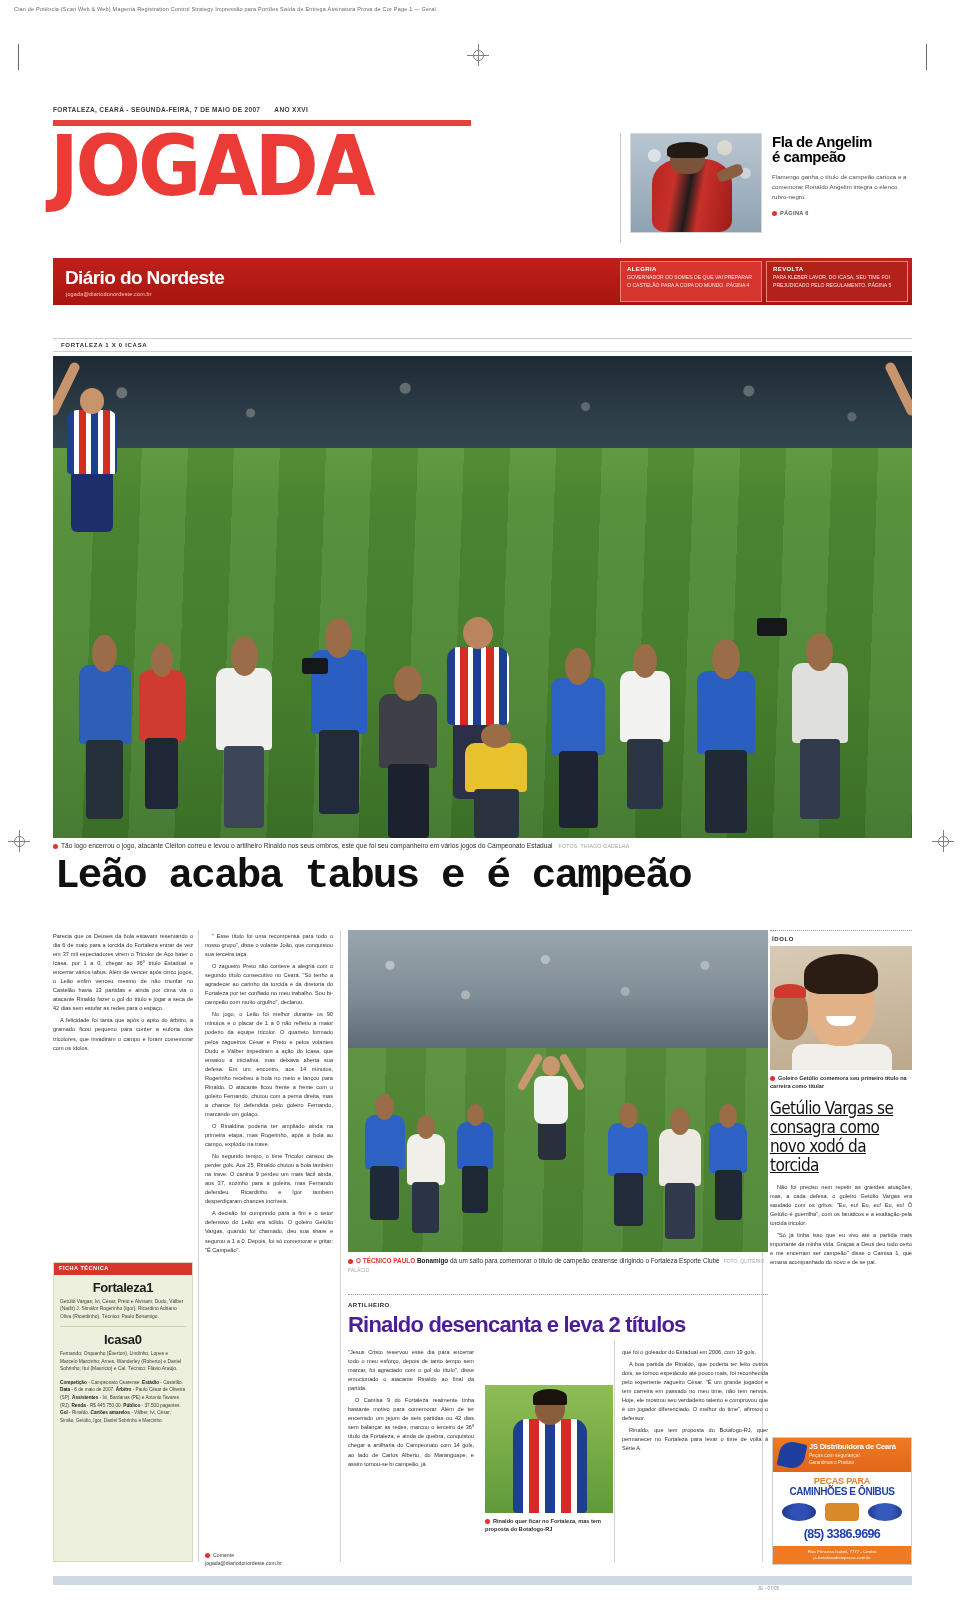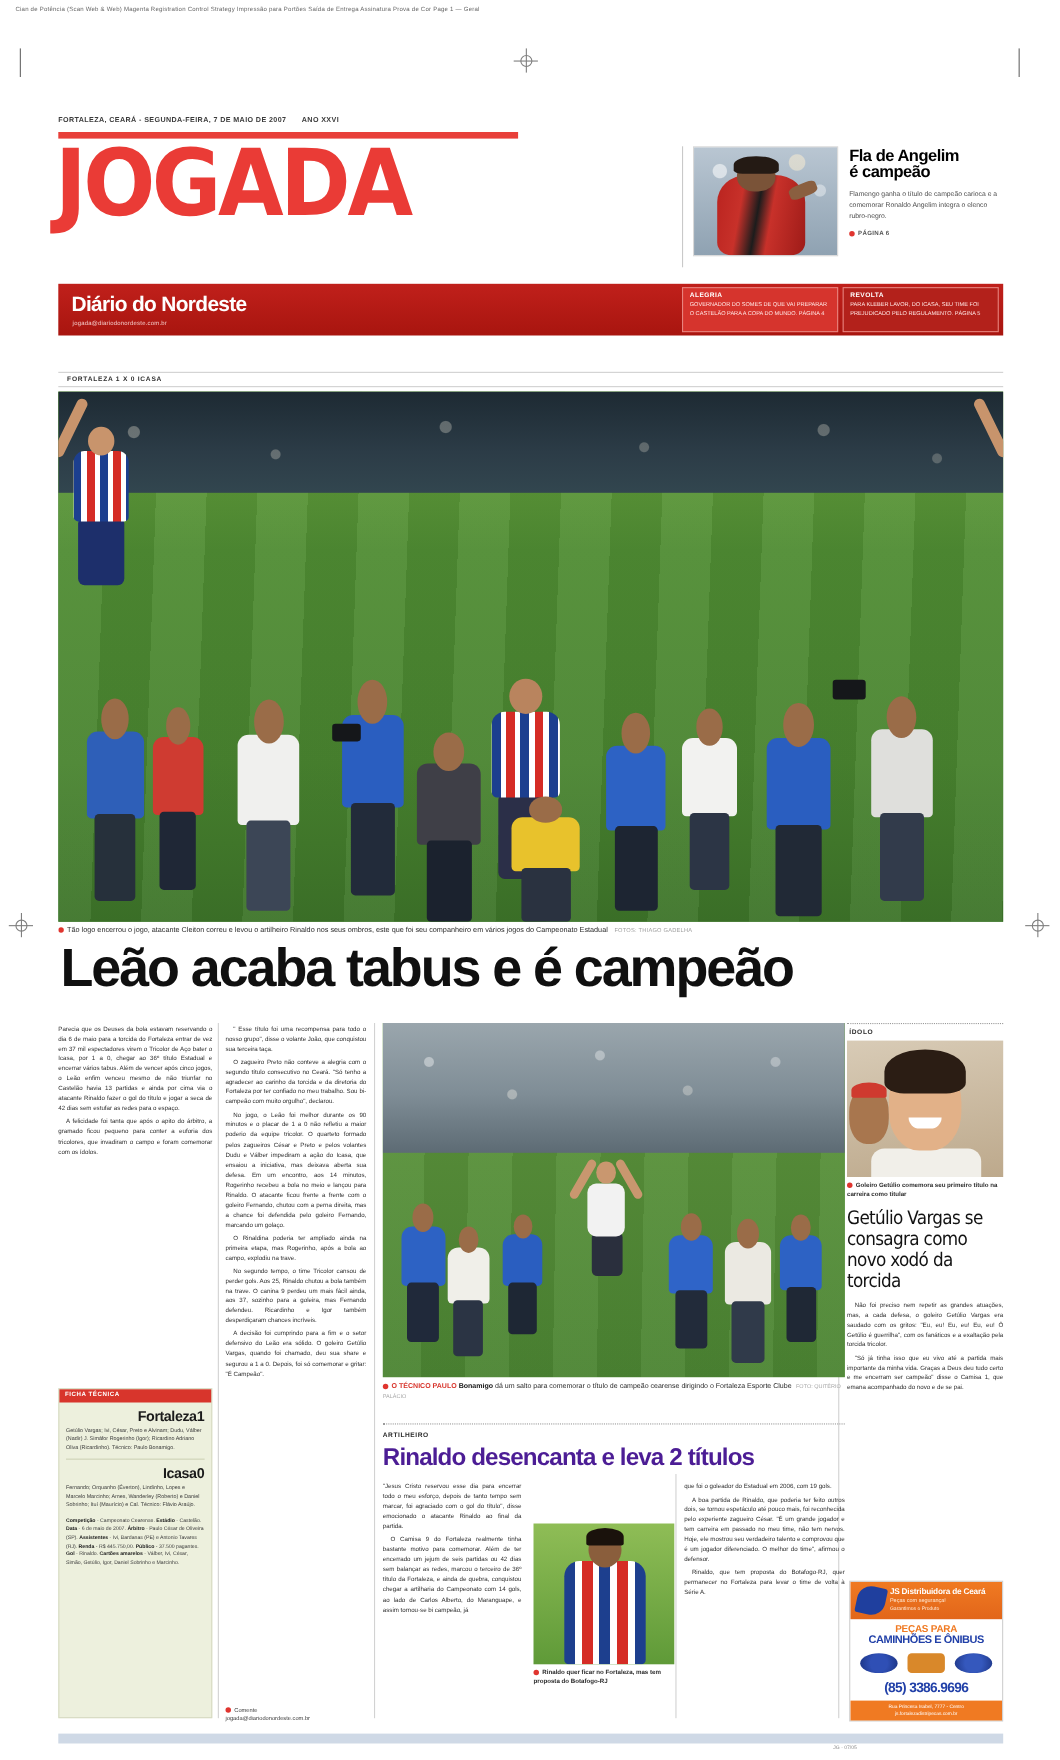--- a/index.html
+++ b/index.html
@@ -174,22 +174,22 @@
 
   .hero-caption {
     position:absolute; left:53px; top:842px; width:859px; font-size:6.6px;
     color:#2d2d2d; line-height:1.3; white-space:nowrap; overflow:hidden;
   }
   .hero-caption .credit { color:#a0a0a0; font-size:5.2px; margin-left:6px; letter-spacing:.2px; }
 
   
   .mainhead {
     position:absolute; left:55px; top:856px; width:860px;
-    font-family:Liberation Sans, sans-serif;
-    font-size:49px; font-weight:700; line-height:1.02; letter-spacing:-1.9px;
+    font-family:Liberation Mono, monospace;
+    font-size:41px; font-weight:700; line-height:1.02; letter-spacing:-1.9px;
     color:#101010; font-stretch:condensed; white-space:nowrap;
   }
 
   
   .col { position:absolute; font-size:5.6px; line-height:1.62; color:#2e2e2e; text-align:justify; }
   .col p { margin-bottom:3px; text-indent:7px; }
   .col p.noind { text-indent:0; }
 
   .lead-col { left:53px; top:932px; width:140px; }
   .lead-kicker {
@@ -202,21 +202,21 @@
 
   
   .ficha {
     position:absolute; left:53px; top:1262px; width:140px; height:300px;
     background:#edf0dd; border:1px solid #d6dac2;
   }
   .ficha-head {
     height:12px; background:#d8352c; color:#fff; font-size:5.6px; font-weight:700;
     letter-spacing:.5px; padding:2px 0 0 5px;
   }
-  .ficha-team { display:flex; justify-content:flex-end; align-items:baseline;
+  .ficha-team { display:flex; justify-content:center; align-items:baseline;
     padding:5px 6px 0 6px; }
   .ficha-team .nm { font-size:13px; font-weight:700; color:#1b1b1b; letter-spacing:-.4px; }
   .ficha-team .sc { font-size:13px; font-weight:700; color:#1b1b1b; }
   .ficha-line { font-size:4.9px; line-height:1.52; color:#3b3b3b; padding:3px 6px 0 6px; }
   .ficha-sep { height:1px; background:#cdd2b6; margin:6px 6px 0 6px; }
   .ficha-meta { font-size:4.7px; line-height:1.62; color:#3b3b3b; padding:6px 6px 0 6px; }
   .ficha-meta b { color:#1b1b1b; }
 
   
   .cphoto {
@@ -304,20 +304,21 @@
     background:#f1efe9; border-radius:12px 12px 0 0; }
   .rl-side { position:absolute; left:2px; top:42px; width:36px; height:52px;
     background:#a8764e; border-radius:44%; }
   .rl-cap { position:absolute; left:4px; top:38px; width:32px; height:14px;
     background:#cf3a2f; border-radius:50% 50% 12% 12%; }
   .rail-cap { margin-top:4px; font-size:5.6px; line-height:1.5; color:#2d2d2d; font-weight:700; }
   .rail-head {
     margin-top:8px; font-family:"DejaVu Sans", sans-serif;
     font-size:17px; font-weight:400; line-height:1.12; letter-spacing:-.6px; color:#121212;
     font-stretch:condensed;
+    text-decoration:underline;
   }
   .rail-body { margin-top:8px; font-size:5.6px; line-height:1.62; color:#2e2e2e; text-align:justify; }
   .rail-body p { text-indent:7px; margin-bottom:3px; }
 
   
   .ad {
     position:absolute; left:772px; top:1437px; width:140px; height:128px;
     border:1px solid #cfcfcf; background:#fff; overflow:hidden;
   }
   .ad-top { height:34px; background:linear-gradient(180deg,#f07a22,#e2661a); position:relative; }

